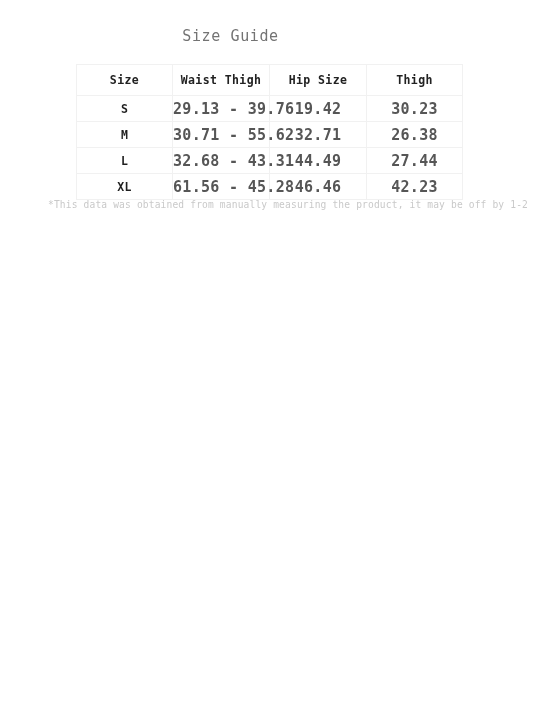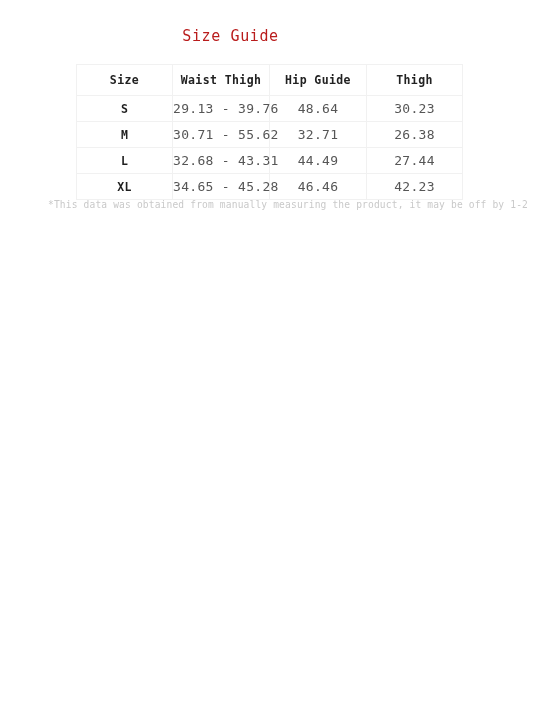--- a/index.html
+++ b/index.html
@@ -28,21 +28,21 @@
   .title {
     position: absolute;
     left: 0;
     top: 26px;
     width: 461px;
     text-align: center;
     font-family: "DejaVu Sans Mono", "Liberation Mono", monospace;
     font-size: 15px;
     line-height: 20px;
     letter-spacing: 0.6px;
-    color: #b91c1c;
+    color: #737373;
     white-space: nowrap;
   }
 
   
   .size-table {
     position: absolute;
     left: 76px;
     top: 64px;
     width: 386px;
     border-collapse: collapse;
@@ -67,22 +67,22 @@
   .size-table thead th {
     height: 30px;
     font-size: 11.5px;
     font-weight: 700;
     letter-spacing: 0.4px;
     color: #222222;
   }
 
   .size-table tbody td {
     height: 25px;
-    font-size: 13px;
-    font-weight: 400;
+    font-size: 15px;
+    font-weight: 700;
     letter-spacing: 0.3px;
     color: #565656;
   }
 
   .size-table tbody td.size-cell {
     font-weight: 700;
     font-size: 11.5px;
     color: #1f1f1f;
   }
 
@@ -112,46 +112,46 @@
     <colgroup>
       <col class="c-size">
       <col class="c-waist">
       <col class="c-hip">
       <col class="c-thigh">
     </colgroup>
     <thead>
       <tr>
         <th>Size</th>
         <th>Waist Thigh</th>
-        <th>Hip Guide</th>
+        <th>Hip Size</th>
         <th>Thigh</th>
       </tr>
     </thead>
     <tbody>
       <tr>
         <td class="size-cell">S</td>
         <td>29.13 - 39.76</td>
-        <td>48.64</td>
+        <td>19.42</td>
         <td>30.23</td>
       </tr>
       <tr>
         <td class="size-cell">M</td>
         <td>30.71 - 55.62</td>
         <td>32.71</td>
         <td>26.38</td>
       </tr>
       <tr>
         <td class="size-cell">L</td>
         <td>32.68 - 43.31</td>
         <td>44.49</td>
         <td>27.44</td>
       </tr>
       <tr>
         <td class="size-cell">XL</td>
-        <td>34.65 - 45.28</td>
+        <td>61.56 - 45.28</td>
         <td>46.46</td>
         <td>42.23</td>
       </tr>
     </tbody>
   </table>
 
   <div class="footnote">*This data was obtained from manually measuring the product, it may be off by 1-2 CM.</div>
 
 </div>
 

